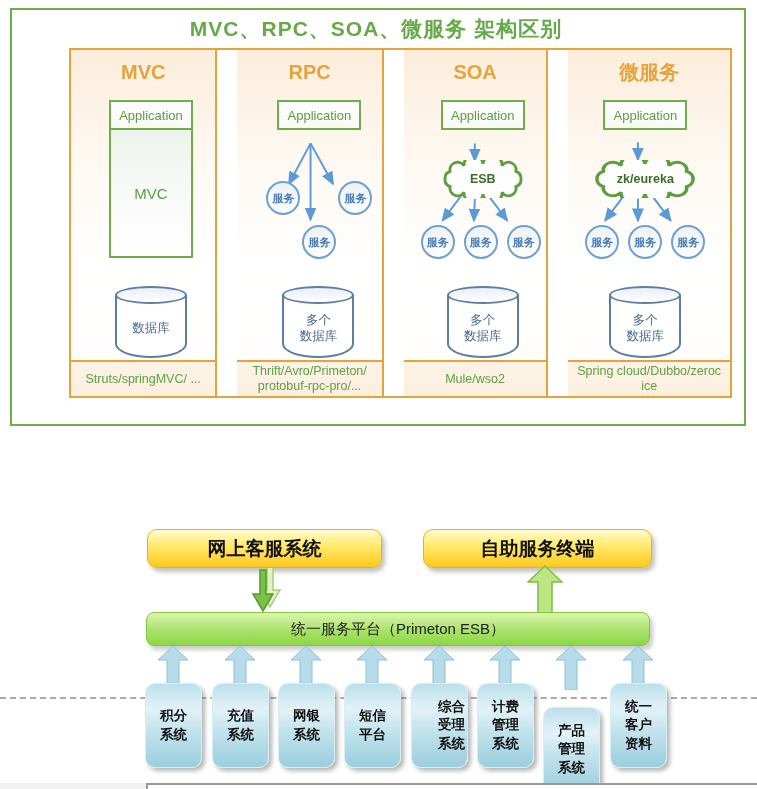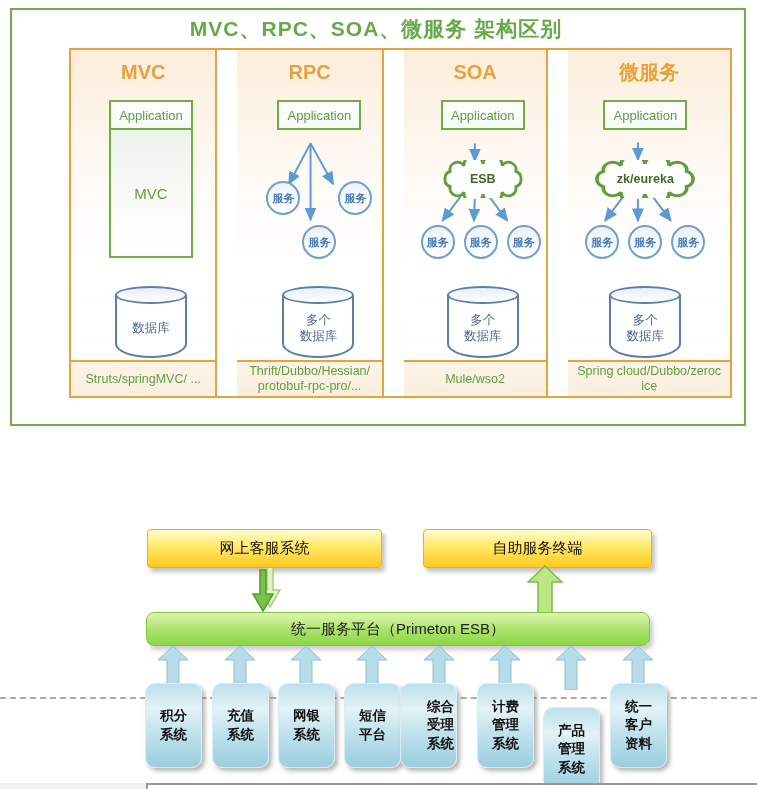--- a/index.html
+++ b/index.html
@@ -40,24 +40,24 @@
   .cyl-body{position:absolute;top:9px;left:0;right:0;bottom:0;border:2px solid #5B7FA6;border-top:none;
     border-radius:0 0 50% 50% / 0 0 14px 14px;background:#fff;box-sizing:border-box;}
   .cyl-top{position:absolute;top:0;left:0;right:0;height:18px;border:2px solid #5B7FA6;border-radius:50%;
     background:linear-gradient(180deg,#E9EFF6,#FDFEFF);box-sizing:border-box;}
   .cyl-label{position:absolute;top:16px;left:0;right:0;bottom:4px;display:flex;align-items:center;justify-content:center;
     text-align:center;color:#49678F;font-size:12.5px;line-height:1.3;white-space:pre-line;}
 
   .arrow-svg{position:absolute;left:0;top:0;width:100%;height:100%;pointer-events:none;}
 
   
-  .gold-box{border-radius:4px;border:1px solid #E3B41B;
+  .gold-box{border-radius:10px;border:1px solid #E3B41B;
     background:linear-gradient(180deg,#FFFBD2 0%,#FFEC70 40%,#FFC81E 100%);
     box-shadow:3px 4px 4px rgba(120,120,120,.45);
-    display:flex;align-items:center;justify-content:center;font-size:15px;font-weight:normal;color:#111;}
+    display:flex;align-items:center;justify-content:center;font-size:19px;font-weight:bold;color:#111;}
   .platform{left:146px;top:612px;width:504px;height:34px;border-radius:8px;border:1px solid #7FC93F;
     background:linear-gradient(180deg,#DDF5AE 0%,#A9E26A 55%,#8CD647 100%);
     box-shadow:3px 4px 4px rgba(130,130,130,.4);
     display:flex;align-items:center;justify-content:center;font-size:15px;font-weight:normal;color:#222;box-sizing:border-box;}
   .dash-line{left:0;top:697px;width:757px;height:0;border-top:2px dashed #ABABAB;}
   .sys-box{position:absolute;top:683px;width:57px;height:85px;border-radius:10px;
     background:linear-gradient(180deg,#BCE0EC 0%,#E2F2F7 30%,#BFE1EC 60%,#9CCEDD 100%);
     border:1px solid #D9EDF4;box-shadow:3px 3px 4px rgba(110,110,110,.5);
     display:flex;align-items:center;justify-content:center;text-align:center;
     font-size:13.5px;font-weight:bold;color:#111;line-height:1.35;white-space:pre-line;box-sizing:border-box;}
@@ -108,21 +108,21 @@
         <div class="svc-circle" style="left:29px;top:91px;">服务</div>
         <div class="svc-circle" style="left:101px;top:91px;">服务</div>
         <div class="svc-circle" style="left:65px;top:135px;">服务</div>
         <div class="cylinder" style="left:45px;top:196px;">
           <div class="cyl-body"></div>
           <div class="cyl-top"></div>
           <div class="cyl-label">多个
 数据库</div>
         </div>
       </div>
-      <div class="col-footer">Thrift/Dubbo/Hessian/
+      <div class="col-footer">Thrift/Avro/Primeton/
 protobuf-rpc-pro/...</div>
     </div>
 
     <div class="arch-col c3 bordered">
       <div class="col-header">SOA</div>
       <div class="col-canvas">
         <svg class="arrow-svg" viewBox="0 0 159 270">
           <defs>
             <marker id="soa-ah" markerWidth="8" markerHeight="8" refX="6" refY="3" orient="auto">
               <path d="M0,0 L7,3 L0,6 Z" fill="#5B9BD5"></path>
@@ -230,21 +230,21 @@
     </svg>
 
   <div class="sys-box" style="left:145px;">积分
 系统</div>
   <div class="sys-box" style="left:212px;">充值
 系统</div>
   <div class="sys-box" style="left:278px;">网银
 系统</div>
   <div class="sys-box" style="left:344px;">短信
 平台</div>
-  <div class="sys-box" style="left:400px;padding-left:24px;">综合
+  <div class="sys-box" style="left:411px;padding-left:24px;">综合
 受理
 系统</div>
   <div class="sys-box" style="left:477px;">计费
 管理
 系统</div>
   <div class="sys-box" style="left:543px;margin-top:24px;">产品
 管理
 系统</div>
   <div class="sys-box" style="left:610px;">统一
 客户

